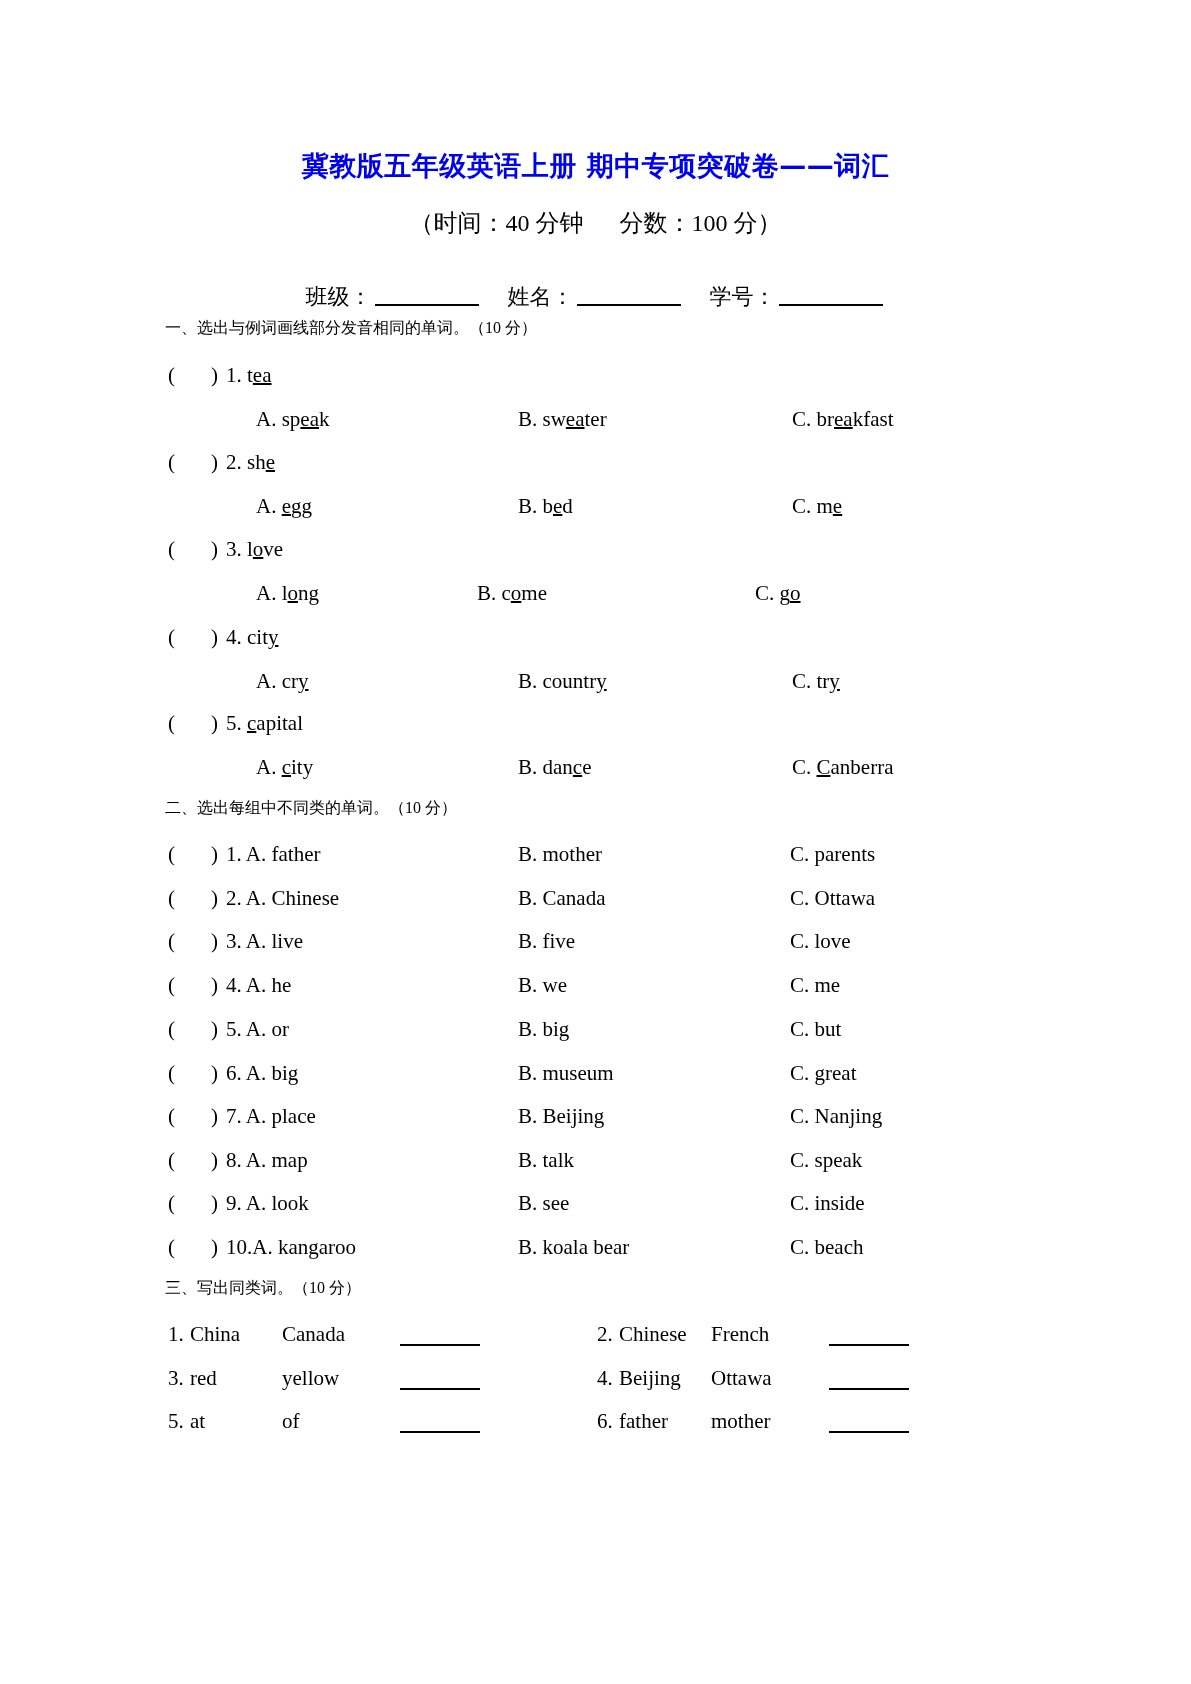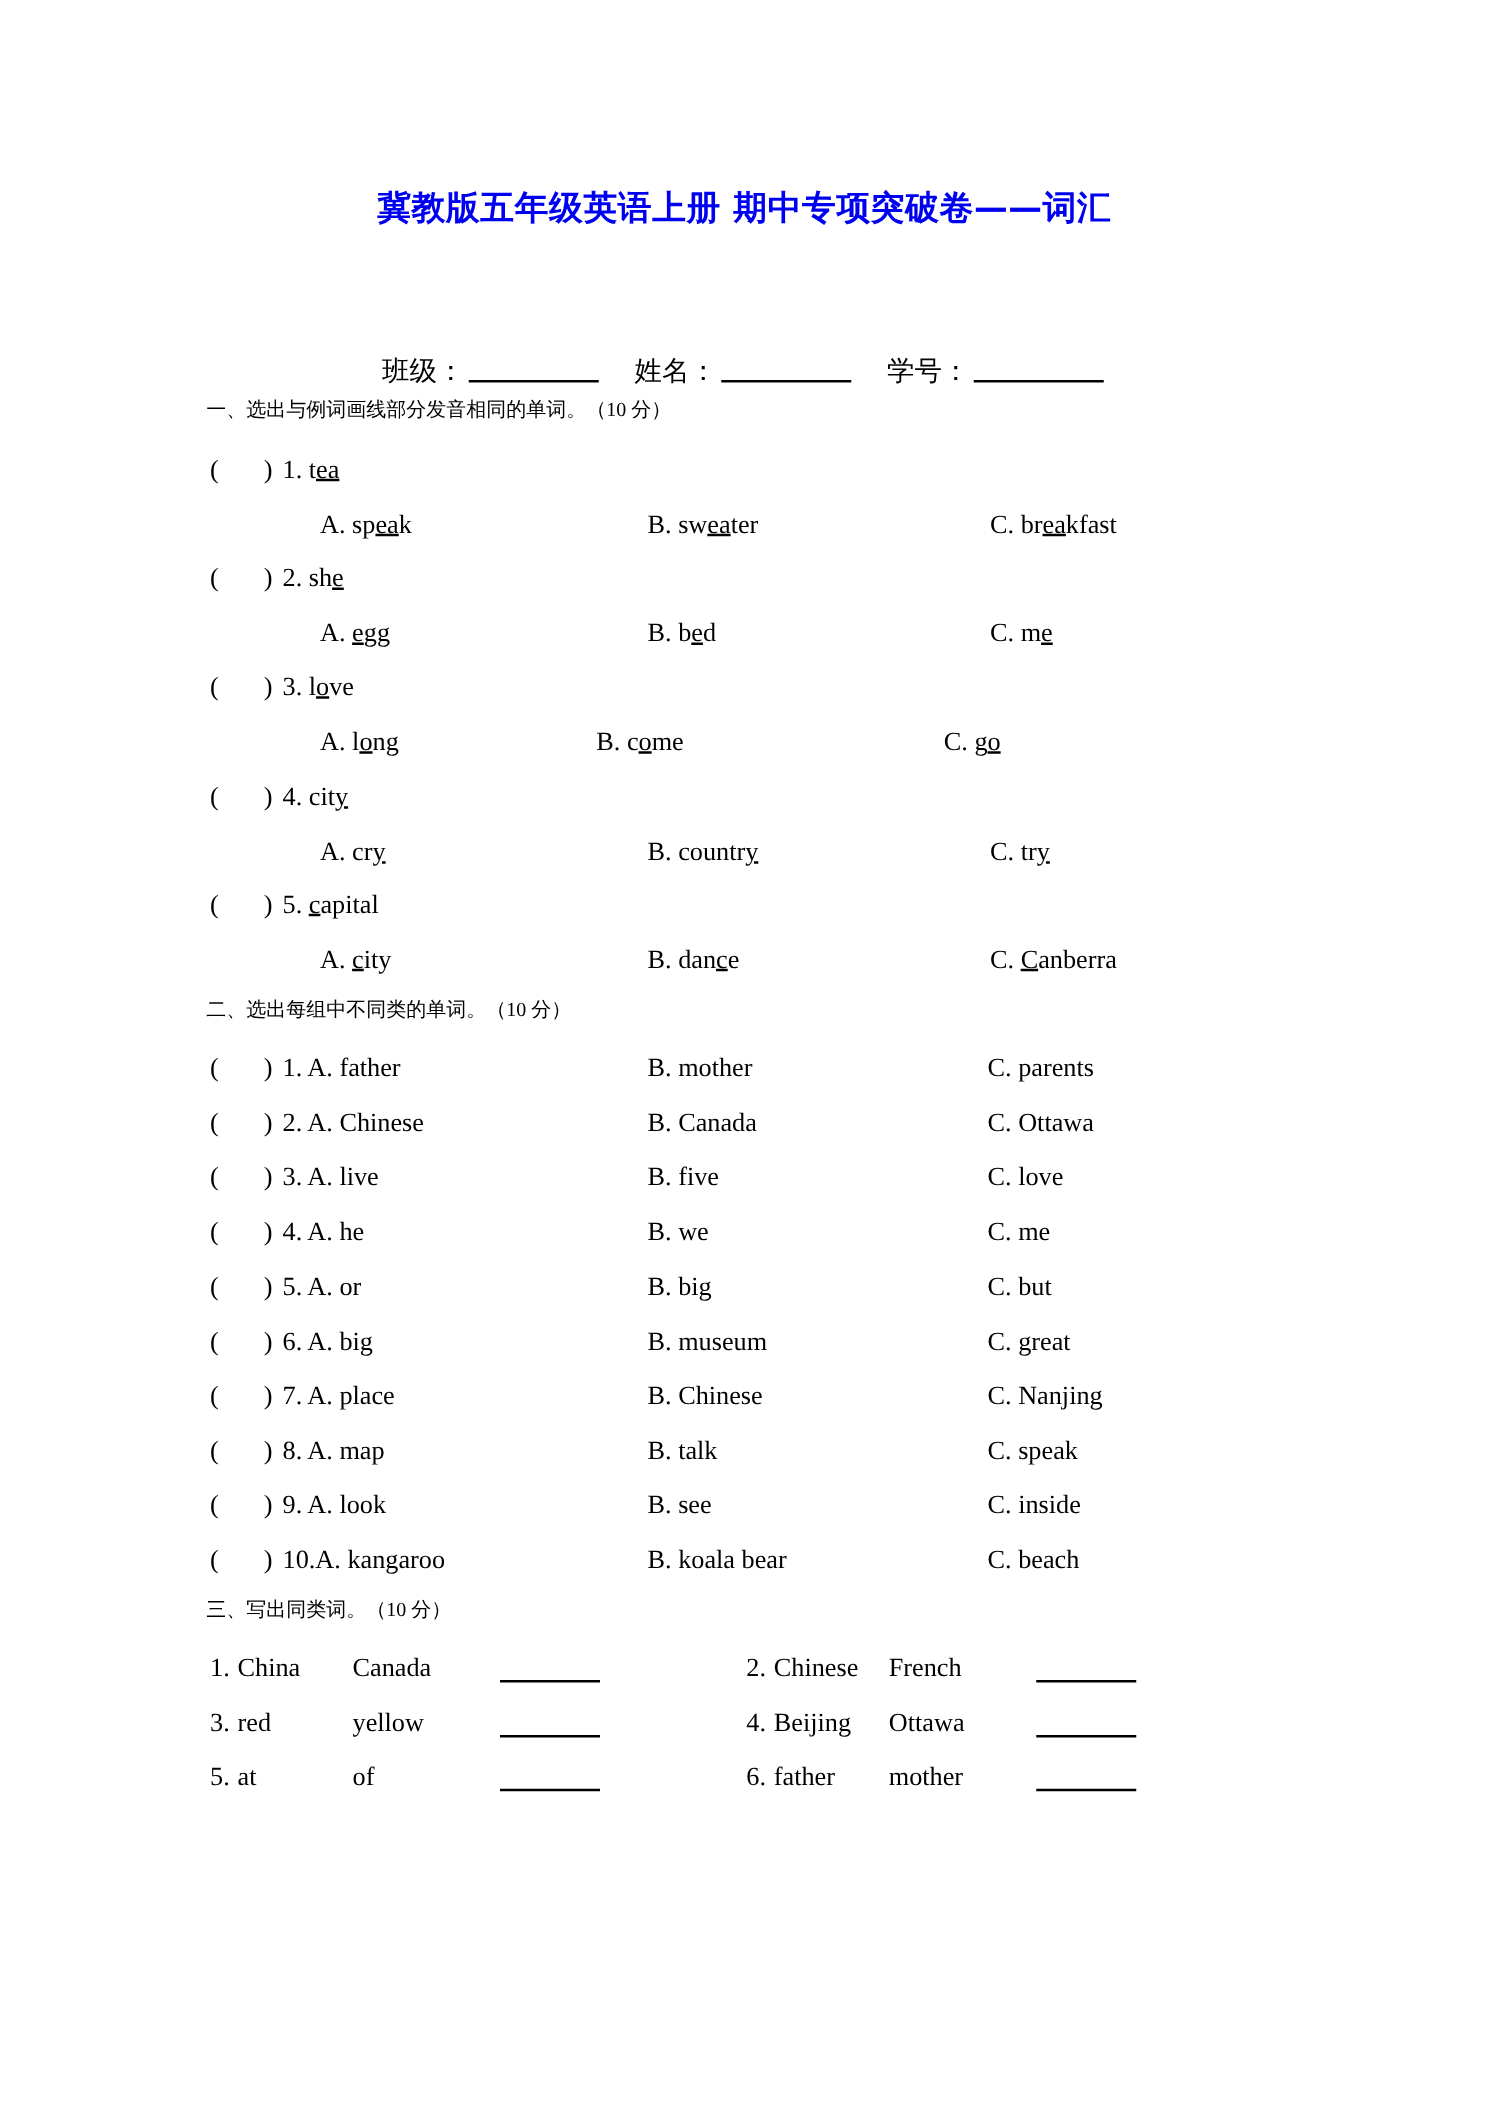--- a/index.html
+++ b/index.html
@@ -125,20 +125,23 @@
     vertical-align: -5px;
   }
 </style>
 </head>
 <body>
 
 <div class="page">
 
   <div class="doc-title">冀教版五年级英语上册 期中专项突破卷——词汇</div>
 
+  <div class="doc-subtitle">
+    <span>（时间：40 分钟</span><span class="gap"></span><span>分数：100 分）</span>
+  </div>
 
   <div class="identity">
     <span class="field"><span>班级：</span><span class="blank"></span></span><span class="sp"></span><span class="field"><span>姓名：</span><span class="blank"></span></span><span class="sp"></span><span class="field"><span>学号：</span><span class="blank"></span></span>
   </div>
 
   <div class="sec-head" style="top:318px">一、选出与例词画线部分发音相同的单词。（10 分）</div>
 
   <div class="paren" style="top:363px">(<span class="space"></span>)</div>
   <div class="stem" style="top:363px"><span>1.</span> <span>t</span><u>ea</u><span></span></div>
   <div class="opt col-a" style="top:407px"><span>A.</span> <span>sp</span><u>ea</u><span>k</span></div>
@@ -196,21 +199,21 @@
   <div class="opt s2-b" style="top:1017px">B. big</div>
   <div class="opt s2-c" style="top:1017px">C. but</div>
 
   <div class="paren" style="top:1061px">(<span class="space"></span>)</div>
   <div class="opt s2-a" style="top:1061px"><span>6.</span> <span>A. big</span></div>
   <div class="opt s2-b" style="top:1061px">B. museum</div>
   <div class="opt s2-c" style="top:1061px">C. great</div>
 
   <div class="paren" style="top:1104px">(<span class="space"></span>)</div>
   <div class="opt s2-a" style="top:1104px"><span>7.</span> <span>A. place</span></div>
-  <div class="opt s2-b" style="top:1104px">B. Chinese</div>
+  <div class="opt s2-b" style="top:1104px">B. Beijing</div>
   <div class="opt s2-c" style="top:1104px">C. Nanjing</div>
 
   <div class="paren" style="top:1148px">(<span class="space"></span>)</div>
   <div class="opt s2-a" style="top:1148px"><span>8.</span> <span>A. map</span></div>
   <div class="opt s2-b" style="top:1148px">B. talk</div>
   <div class="opt s2-c" style="top:1148px">C. speak</div>
 
   <div class="paren" style="top:1191px">(<span class="space"></span>)</div>
   <div class="opt s2-a" style="top:1191px"><span>9.</span> <span>A. look</span></div>
   <div class="opt s2-b" style="top:1191px">B. see</div>

